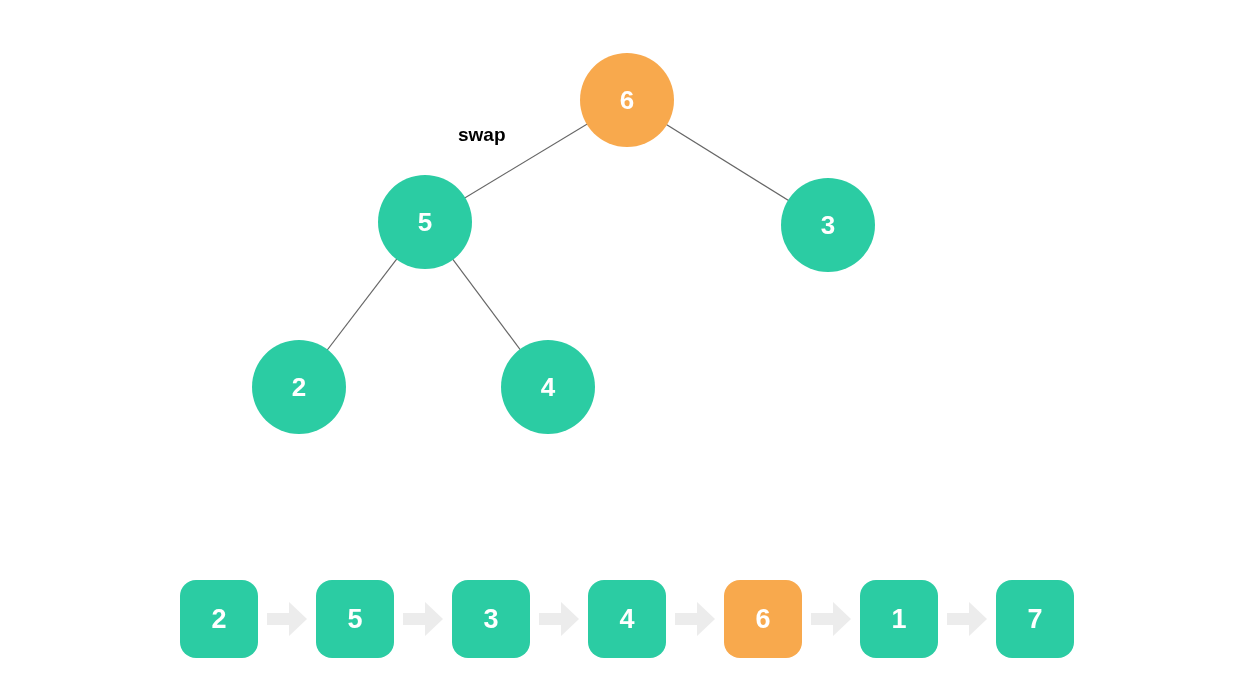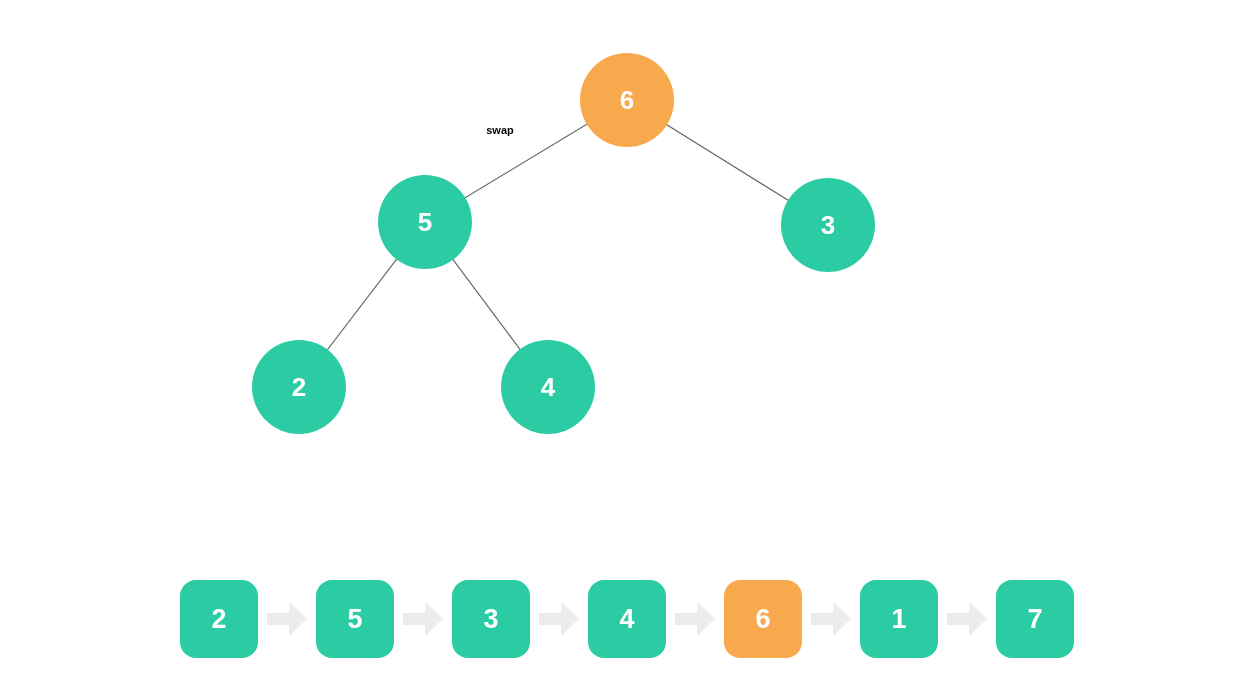--- a/index.html
+++ b/index.html
@@ -44,22 +44,21 @@
   .node-root { left: 580px; top: 53px; }
   .node-l    { left: 378px; top: 175px; }
   .node-r    { left: 781px; top: 178px; }
   .node-ll   { left: 252px; top: 340px; }
   .node-lr   { left: 501px; top: 340px; }
   .swap-label {
     position: absolute;
     left: 458px;
     top: 124px;
     width: 84px;
-    text-align: center;
-    font-size: 11px;
+    font-size: 19px;
     font-weight: bold;
     color: #000000;
     z-index: 3;
   }
   
   .sequence {
     position: absolute;
     left: 180px;
     top: 580px;
     display: flex;

